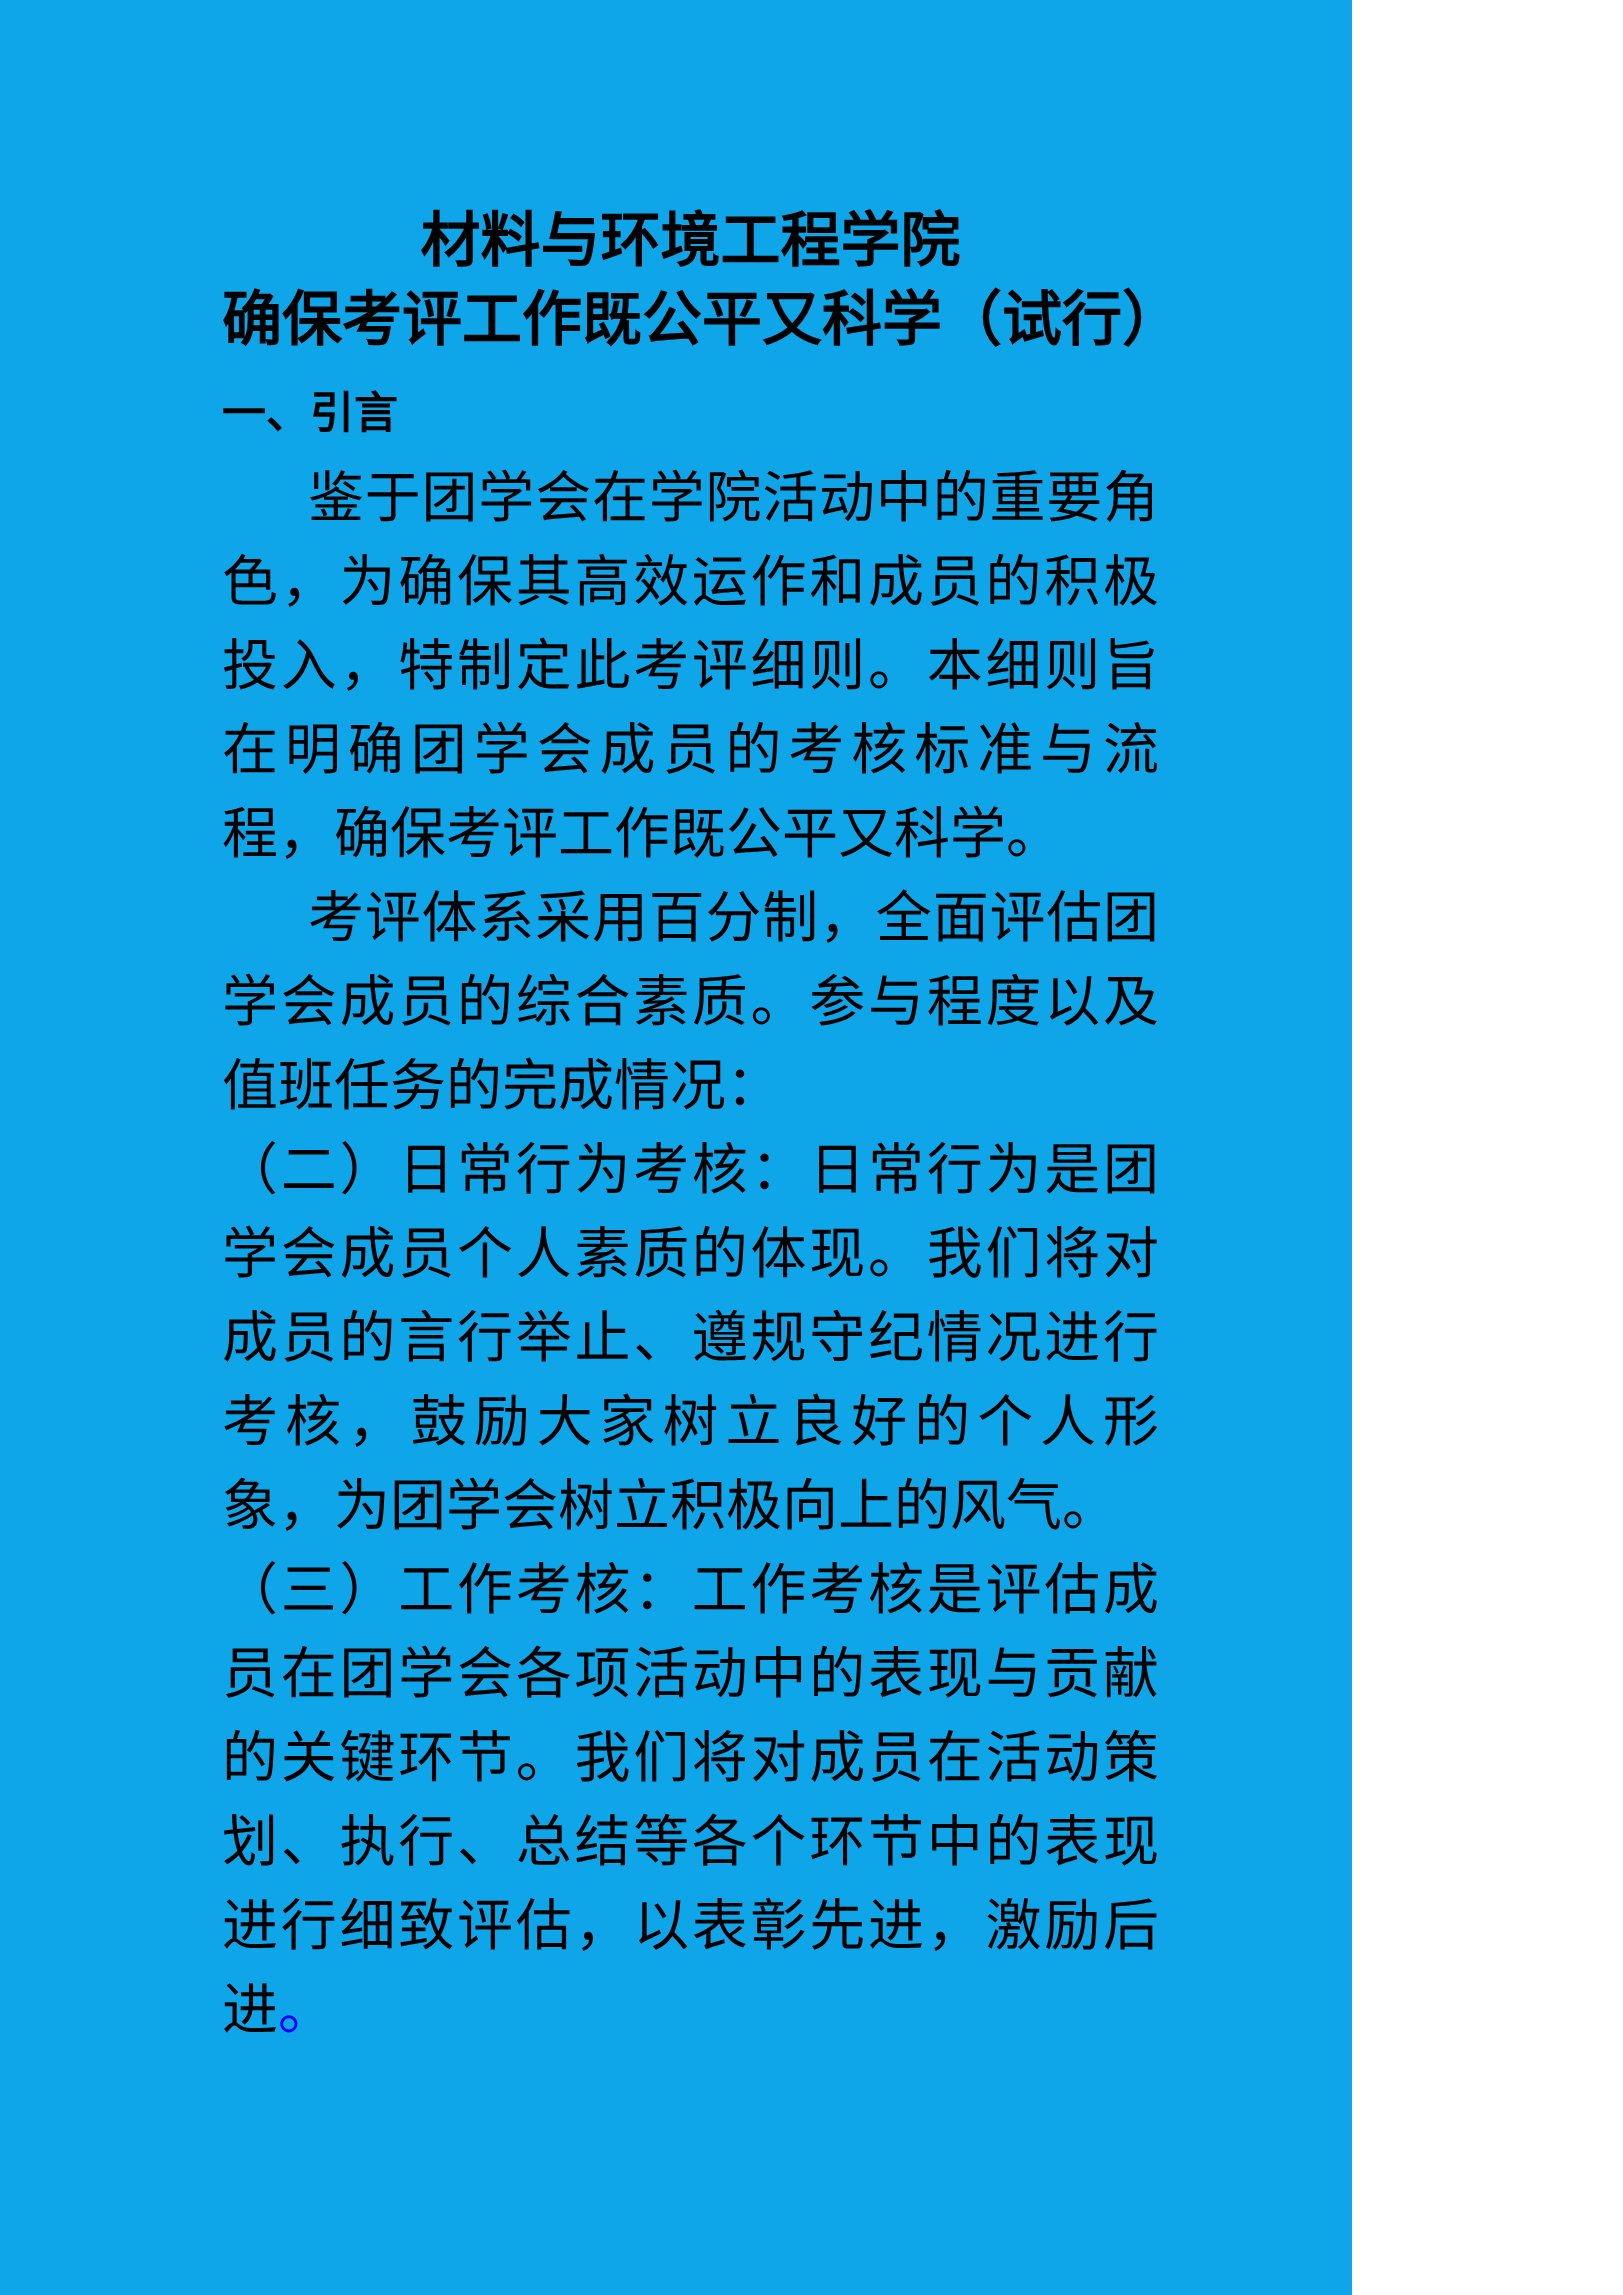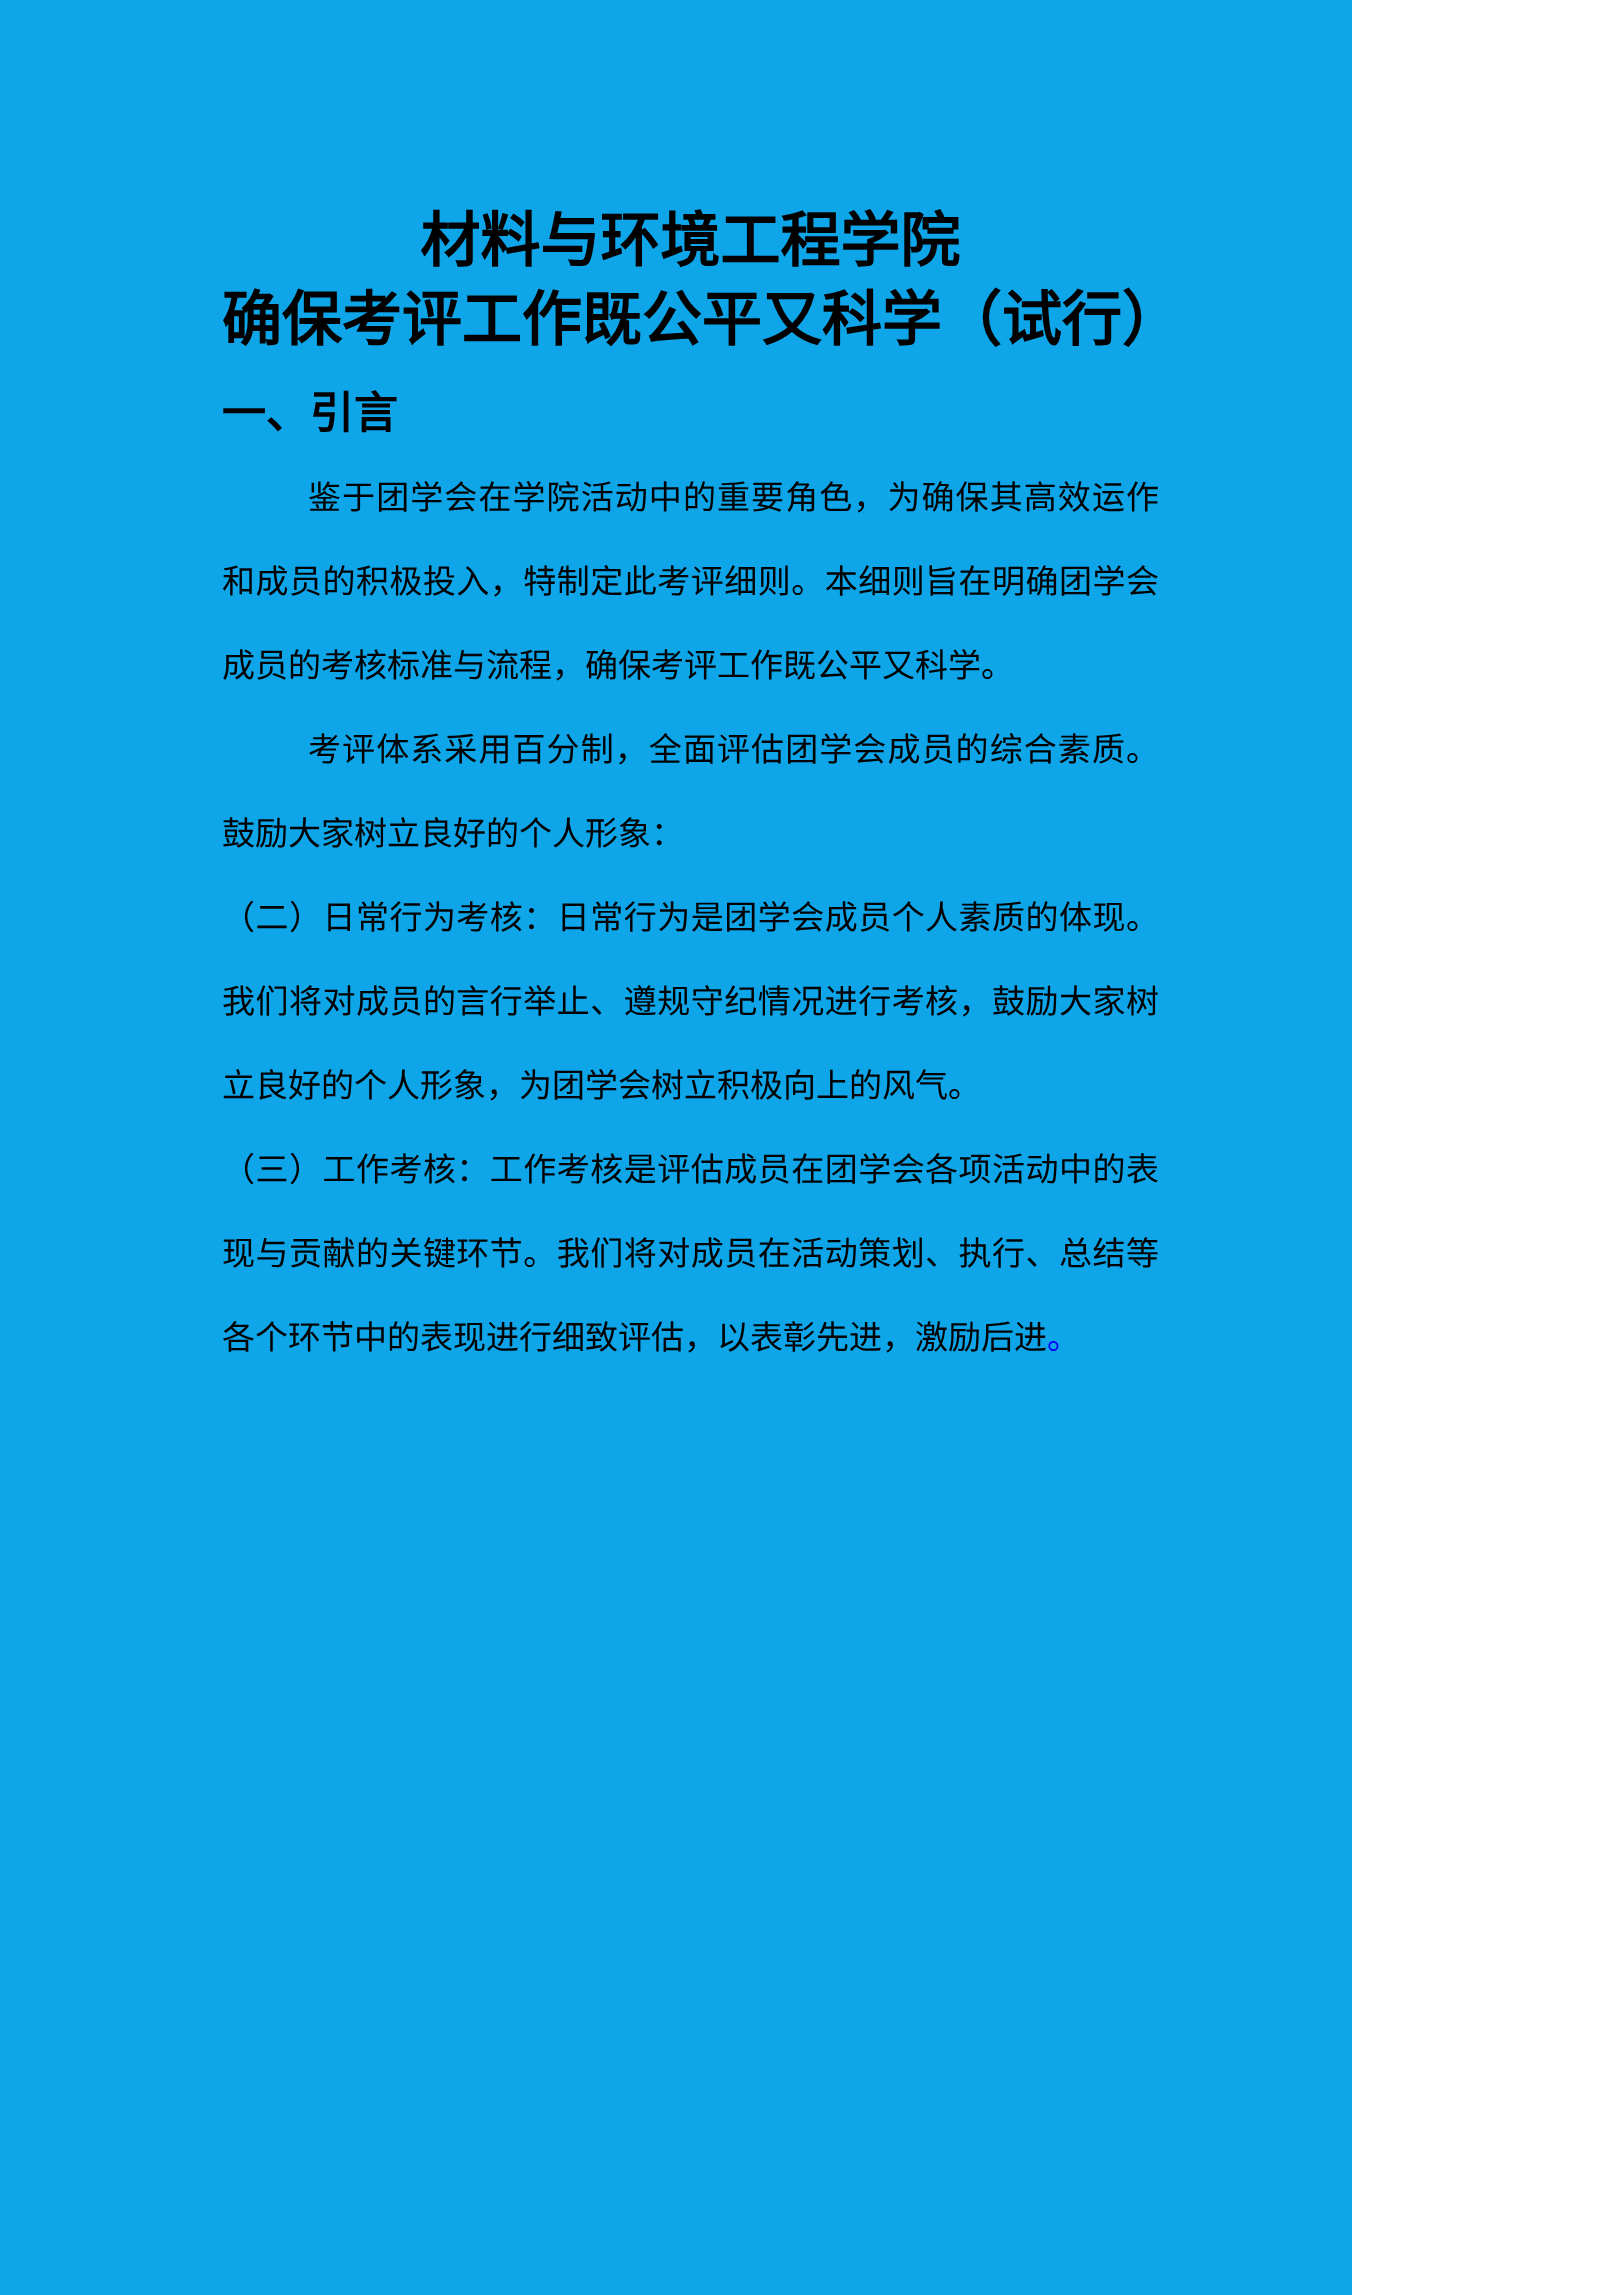--- a/index.html
+++ b/index.html
@@ -39,21 +39,21 @@
     font-size: 44px;
     line-height: 84px;
     font-weight: 700;
     text-align: left;
   }
   .section-heading.gap-before {
     margin-top: 93px;
   }
   .para {
     margin: 0;
-    font-size: 33px;
+    font-size: 56px;
     line-height: 84px;
     text-align: justify;
   }
   .para.indent {
     text-indent: 86px;
   }
   .final-period {
     
   }
 </style>
@@ -65,21 +65,21 @@
   <h1 class="doc-title">
     <span class="title-line" data-bind="document.title_lines.0">材料与环境工程学院</span>
     <span class="title-line" data-bind="document.title_lines.1">确保考评工作既公平又科学（试行）</span>
   </h1>
 
   <h2 class="section-heading" data-bind="document.sections.0.heading">一、引言</h2>
 
   <p class="para indent" data-bind="document.sections.0.paragraphs.0.text">鉴于团学会在学院活动中的重要角色，为确保其高效运作和成员的积极投入，特制定此考评细则。本细则旨在明确团学会成员的考核标准与流程，确保考评工作既公平又科学。</p>
 
 
-  <p class="para indent" data-bind="document.sections.1.paragraphs.0.text">考评体系采用百分制，全面评估团学会成员的综合素质。鼓励大家树立良好的个人形象：</p>
+  <p class="para indent" data-bind="document.sections.1.paragraphs.0.text">考评体系采用百分制，全面评估团学会成员的综合素质。参与程度以及值班任务的完成情况：</p>
 
 
   <p class="para" data-bind="document.sections.1.paragraphs.2.text">（二）日常行为考核：日常行为是团学会成员个人素质的体现。我们将对成员的言行举止、遵规守纪情况进行考核，鼓励大家树立良好的个人形象，为团学会树立积极向上的风气。</p>
 
   <p class="para"><span data-bind="document.sections.1.paragraphs.3.text">（三）工作考核：工作考核是评估成员在团学会各项活动中的表现与贡献的关键环节。我们将对成员在活动策划、执行、总结等各个环节中的表现进行细致评估，以表彰先进，激励后进</span><span class="final-period" data-bind="document.sections.1.paragraphs.3.final_period" data-bind-color="document.sections.1.paragraphs.3.final_period_color" style="color: rgb(0, 0, 255);">。</span></p>
 
 </div>
 
 
 </body></html>

